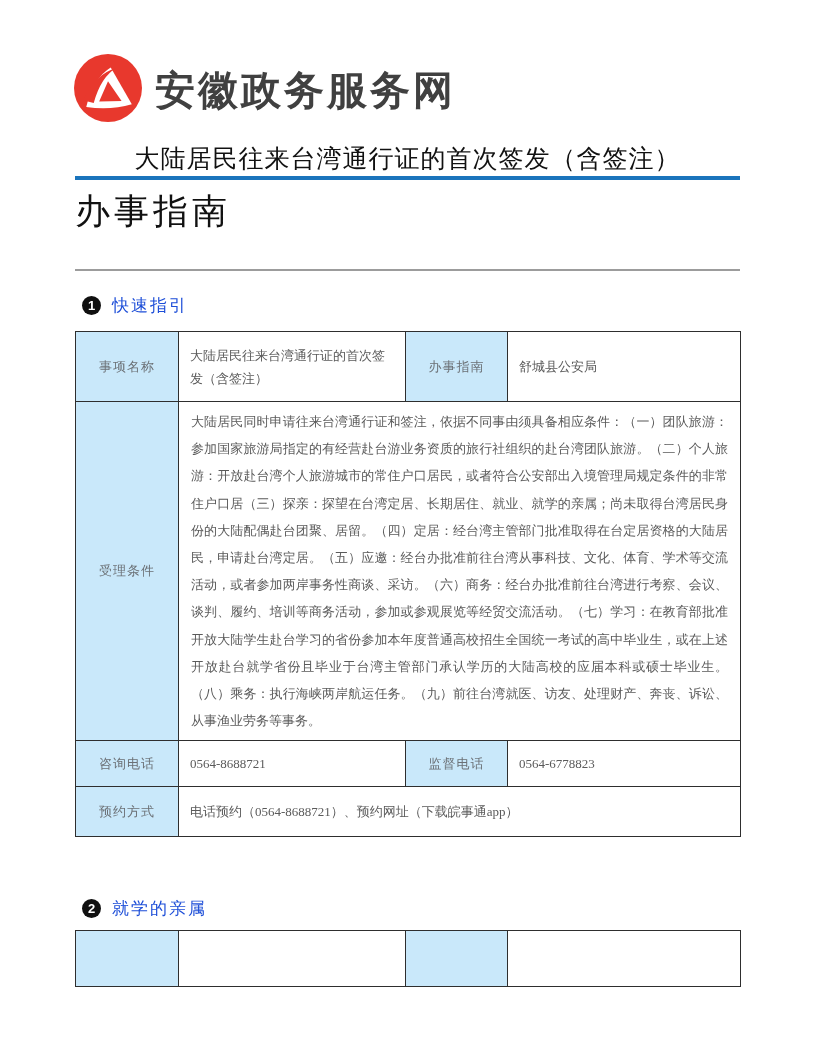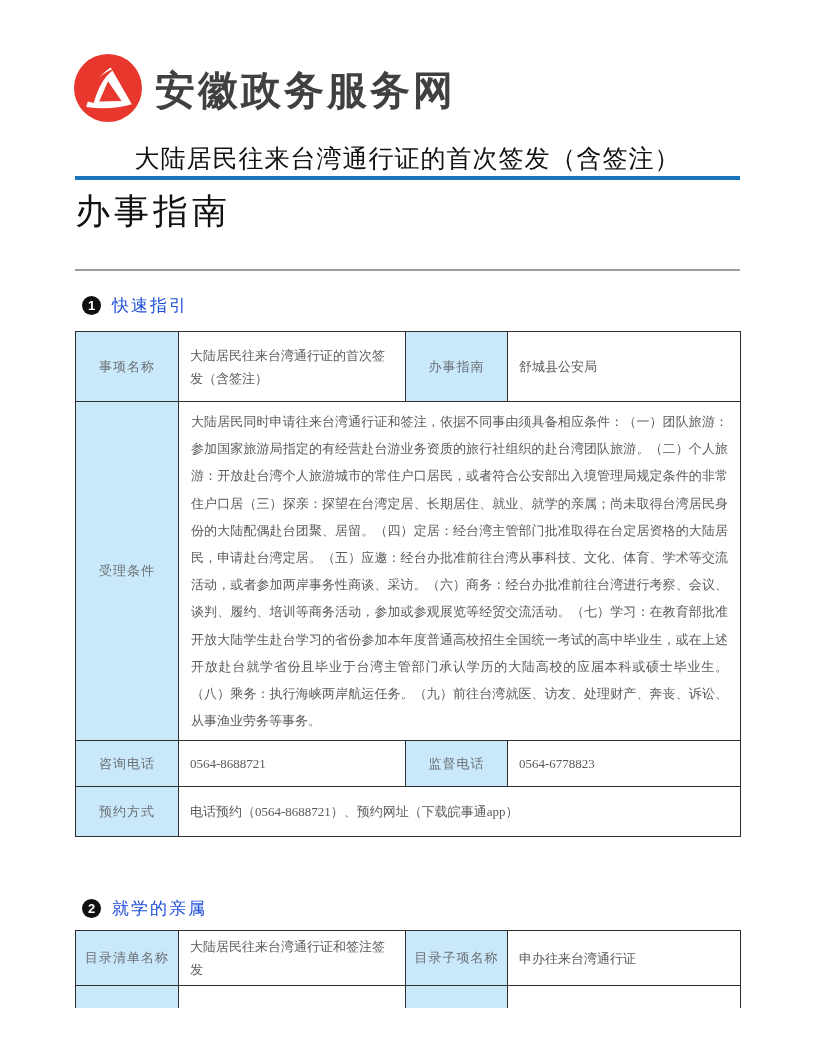--- a/index.html
+++ b/index.html
@@ -110,26 +110,20 @@
 
 <div class="abs t2-wrap">
   <table class="tbl">
     <colgroup>
         <col style="width:103px">
         <col style="width:227px">
         <col style="width:102px">
         <col style="width:233px">
       </colgroup>
     <tbody>
-        <tr style="height:46px">
-      <td class="lbl">目录清单名称</td>
-      <td class="val">大陆居民往来台湾通行证和签注签发</td>
-      <td class="lbl">目录子项名称</td>
-      <td class="val">申办往来台湾通行证</td>
-    </tr>
     <tr style="height:56px">
       <td class="lbl"></td>
       <td class="val"></td>
       <td class="lbl"></td>
       <td class="val"></td>
     </tr>
   </tbody>
     </table>
 </div>
 

